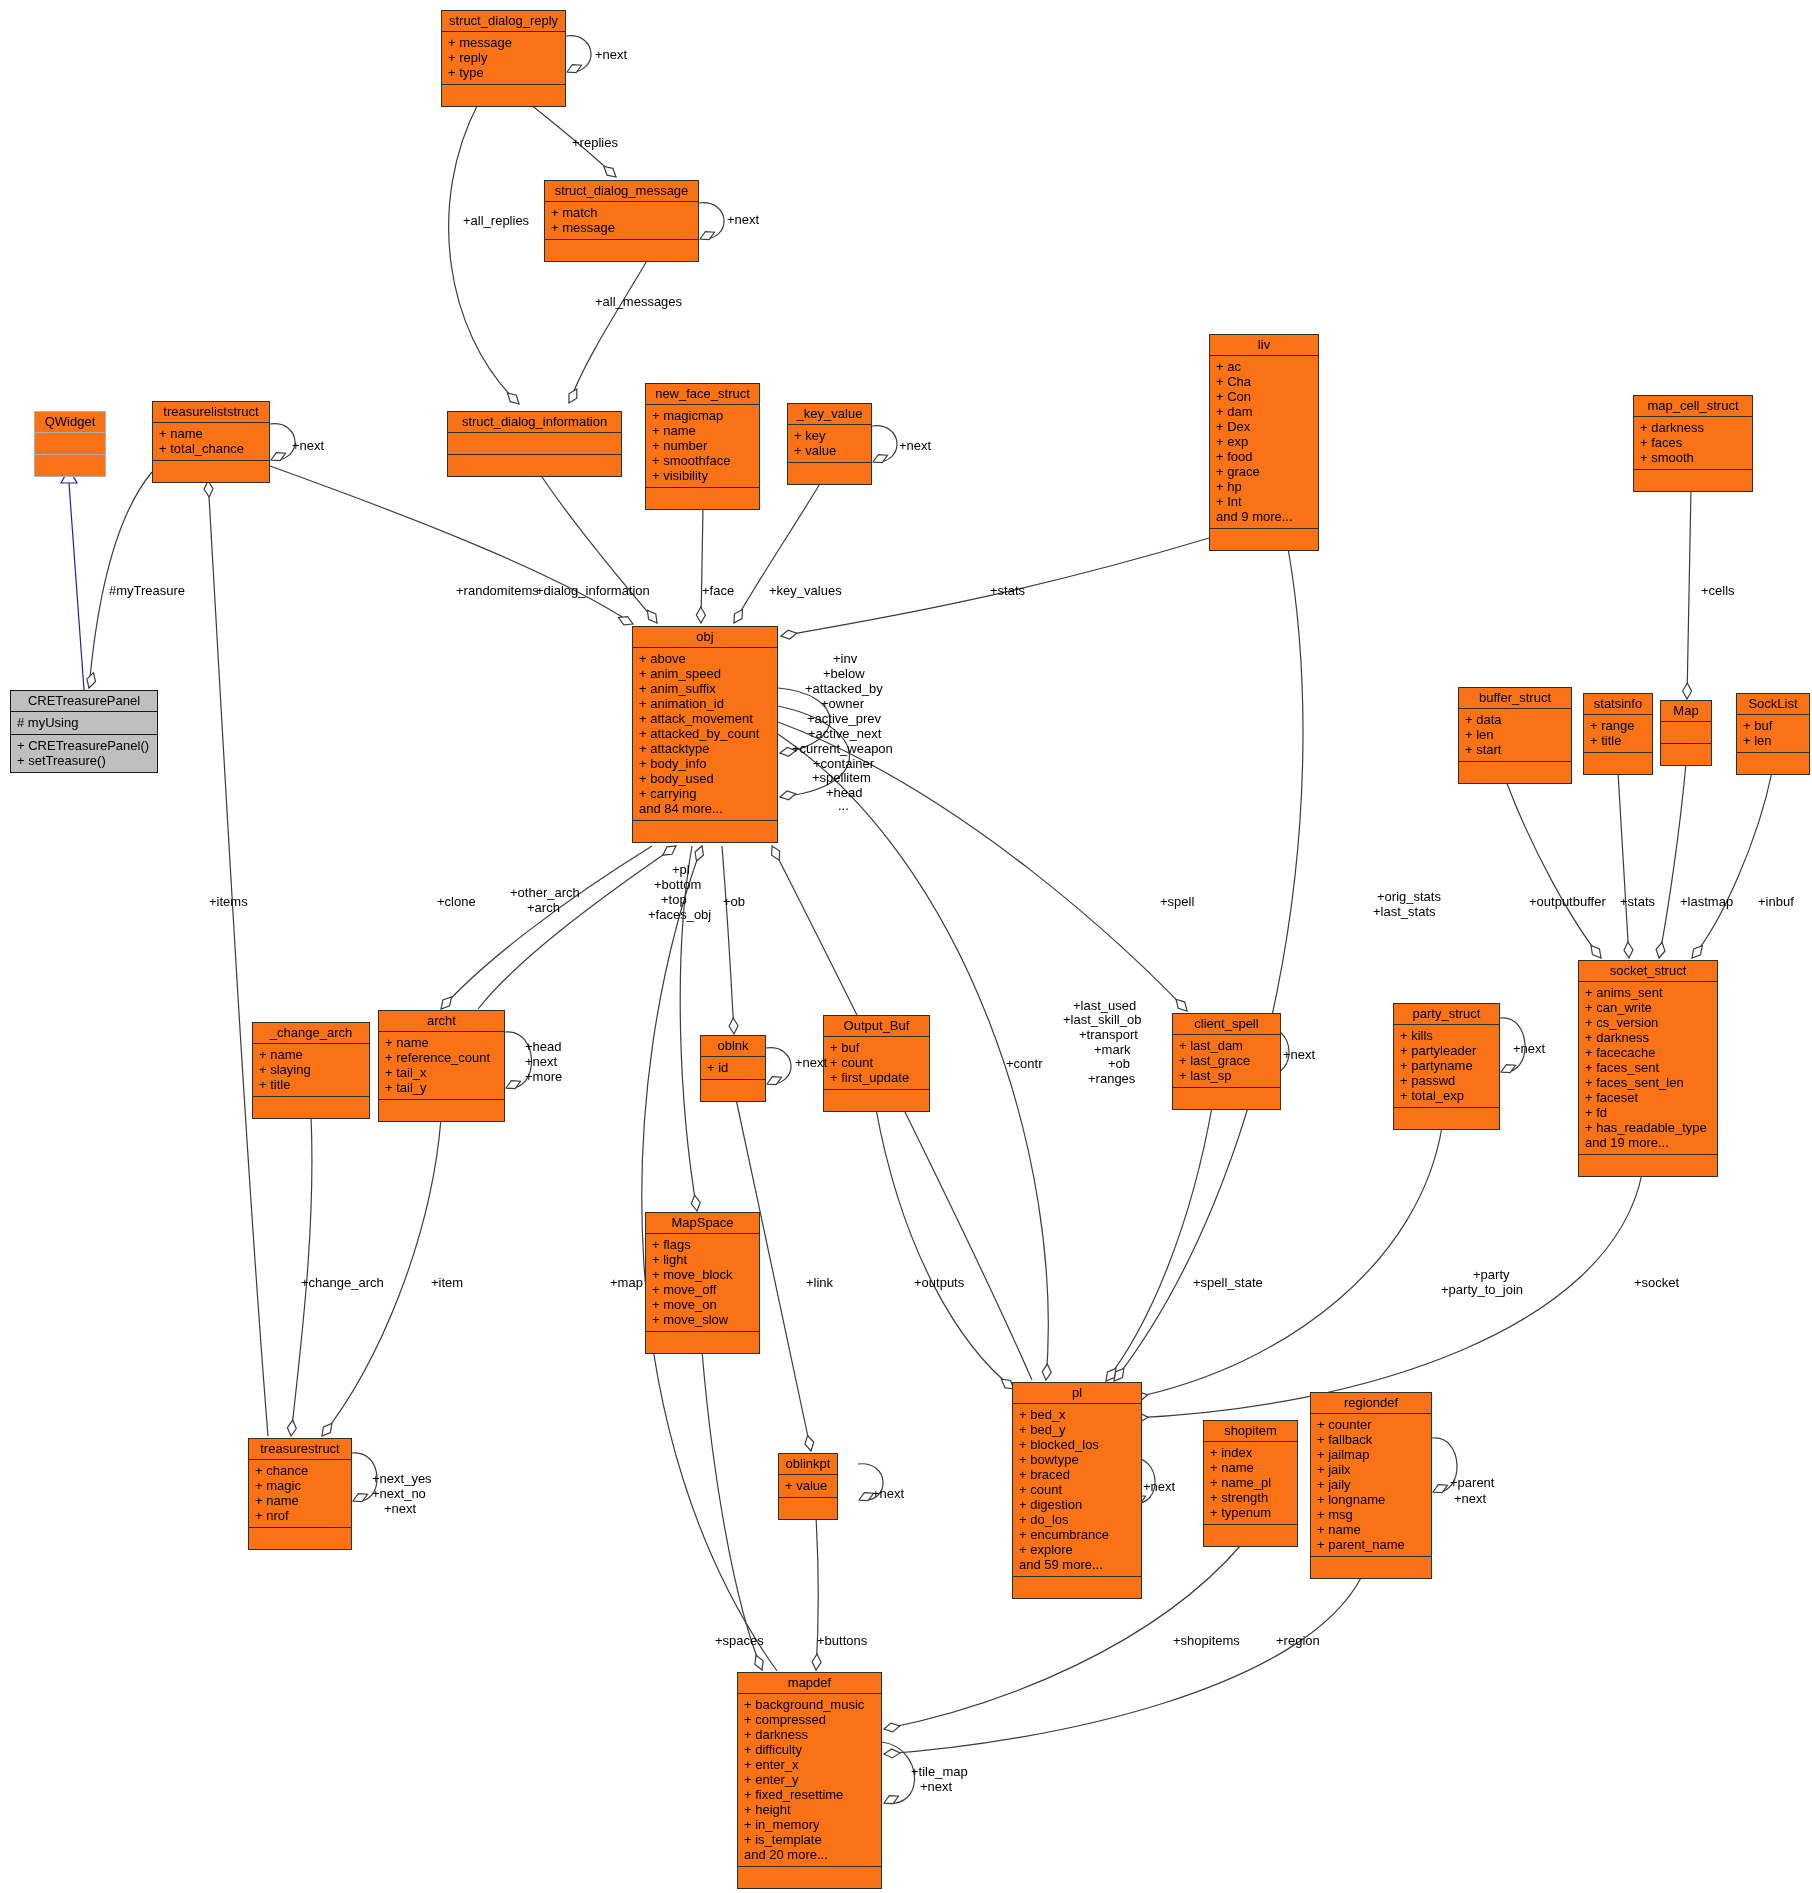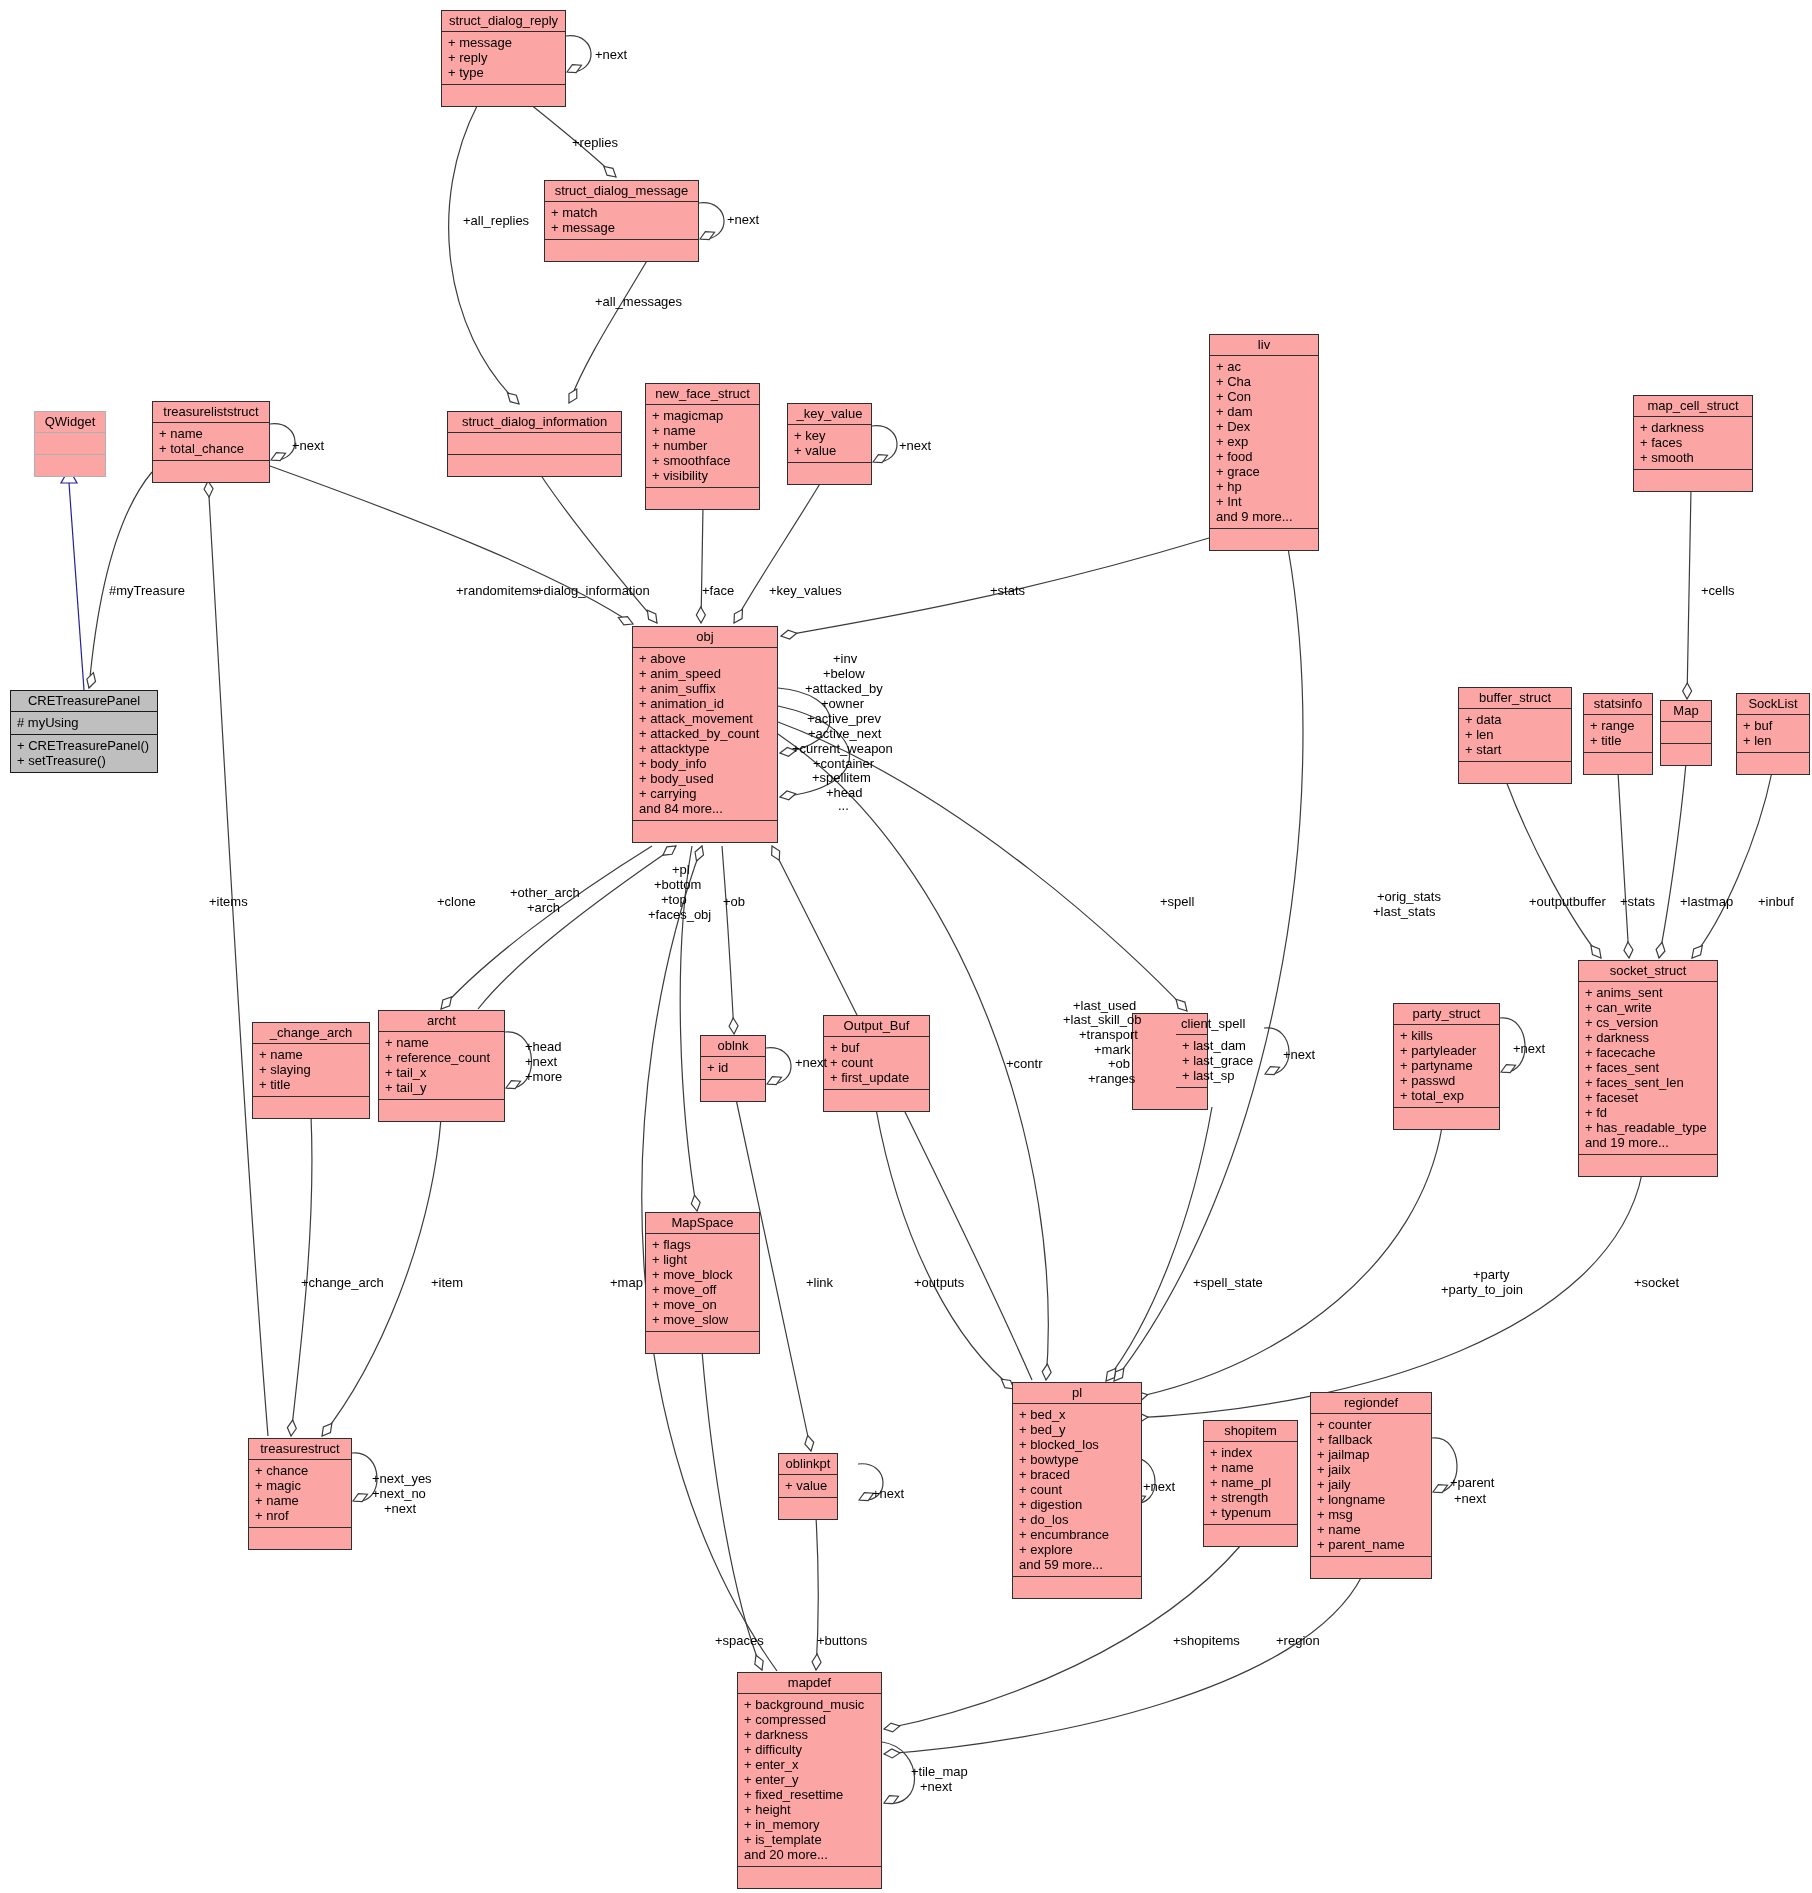--- a/index.html
+++ b/index.html
@@ -1,19 +1,19 @@
 <!DOCTYPE html>
 <html><head>
 <meta charset="utf-8">
 <style>
   html,body{margin:0;padding:0;background:#fff;}
   #canvas{position:relative;width:1812px;height:1893px;background:#ffffff;
           font-family:"Liberation Sans", sans-serif;overflow:hidden;}
   svg.edges{position:absolute;left:0;top:0;pointer-events:none;}
-  .uml{position:absolute;box-sizing:border-box;background:#fca5a5;border:1.5px solid #2e2e2e;
+  .uml{position:absolute;box-sizing:border-box;background:#f97316;border:1.5px solid #2e2e2e;
        font-size:13px;color:#000;}
   .uml .t{text-align:center;line-height:16px;padding:2px 5px;border-bottom:1.5px solid #2e2e2e;white-space:nowrap;}
   .uml .a{padding:3px 6px 4px 6px;border-bottom:1.5px solid #2e2e2e;min-height:14px;}
   .uml .m{padding:3px 6px 4px 6px;min-height:14px;}
   .uml .a div,.uml .m div{white-space:nowrap;line-height:15px;}
   .uml.gray{background:#bfbfbf;border-color:#1a1a1a;}
   .uml.gray .t,.uml.gray .a{border-color:#1a1a1a;}
   .uml.qt{border-color:#b0b0b0;}
   .uml.qt .t,.uml.qt .a{border-color:#b0b0b0;}
   .lbl{position:absolute;font-size:13px;line-height:14px;color:#000;white-space:nowrap;}
@@ -304,21 +304,21 @@
       </div>
       <div class="uml" style="left: 823px; top: 1015px; width: 107px;">
         <div class="t">Output_Buf</div>
         <div class="a">
           <div>+ buf</div>
           <div>+ count</div>
           <div>+ first_update</div>
         </div>
         <div class="m"></div>
       </div>
-      <div class="uml" style="left: 1132px; top: 1013px; width: 76px; padding-left: 43px;">
+      <div class="uml" style="left: 1172px; top: 1013px; width: 109px;">
         <div class="t">client_spell</div>
         <div class="a">
           <div>+ last_dam</div>
           <div>+ last_grace</div>
           <div>+ last_sp</div>
         </div>
         <div class="m"></div>
       </div>
       <div class="uml" style="left: 1393px; top: 1003px; width: 107px;">
         <div class="t">party_struct</div>

